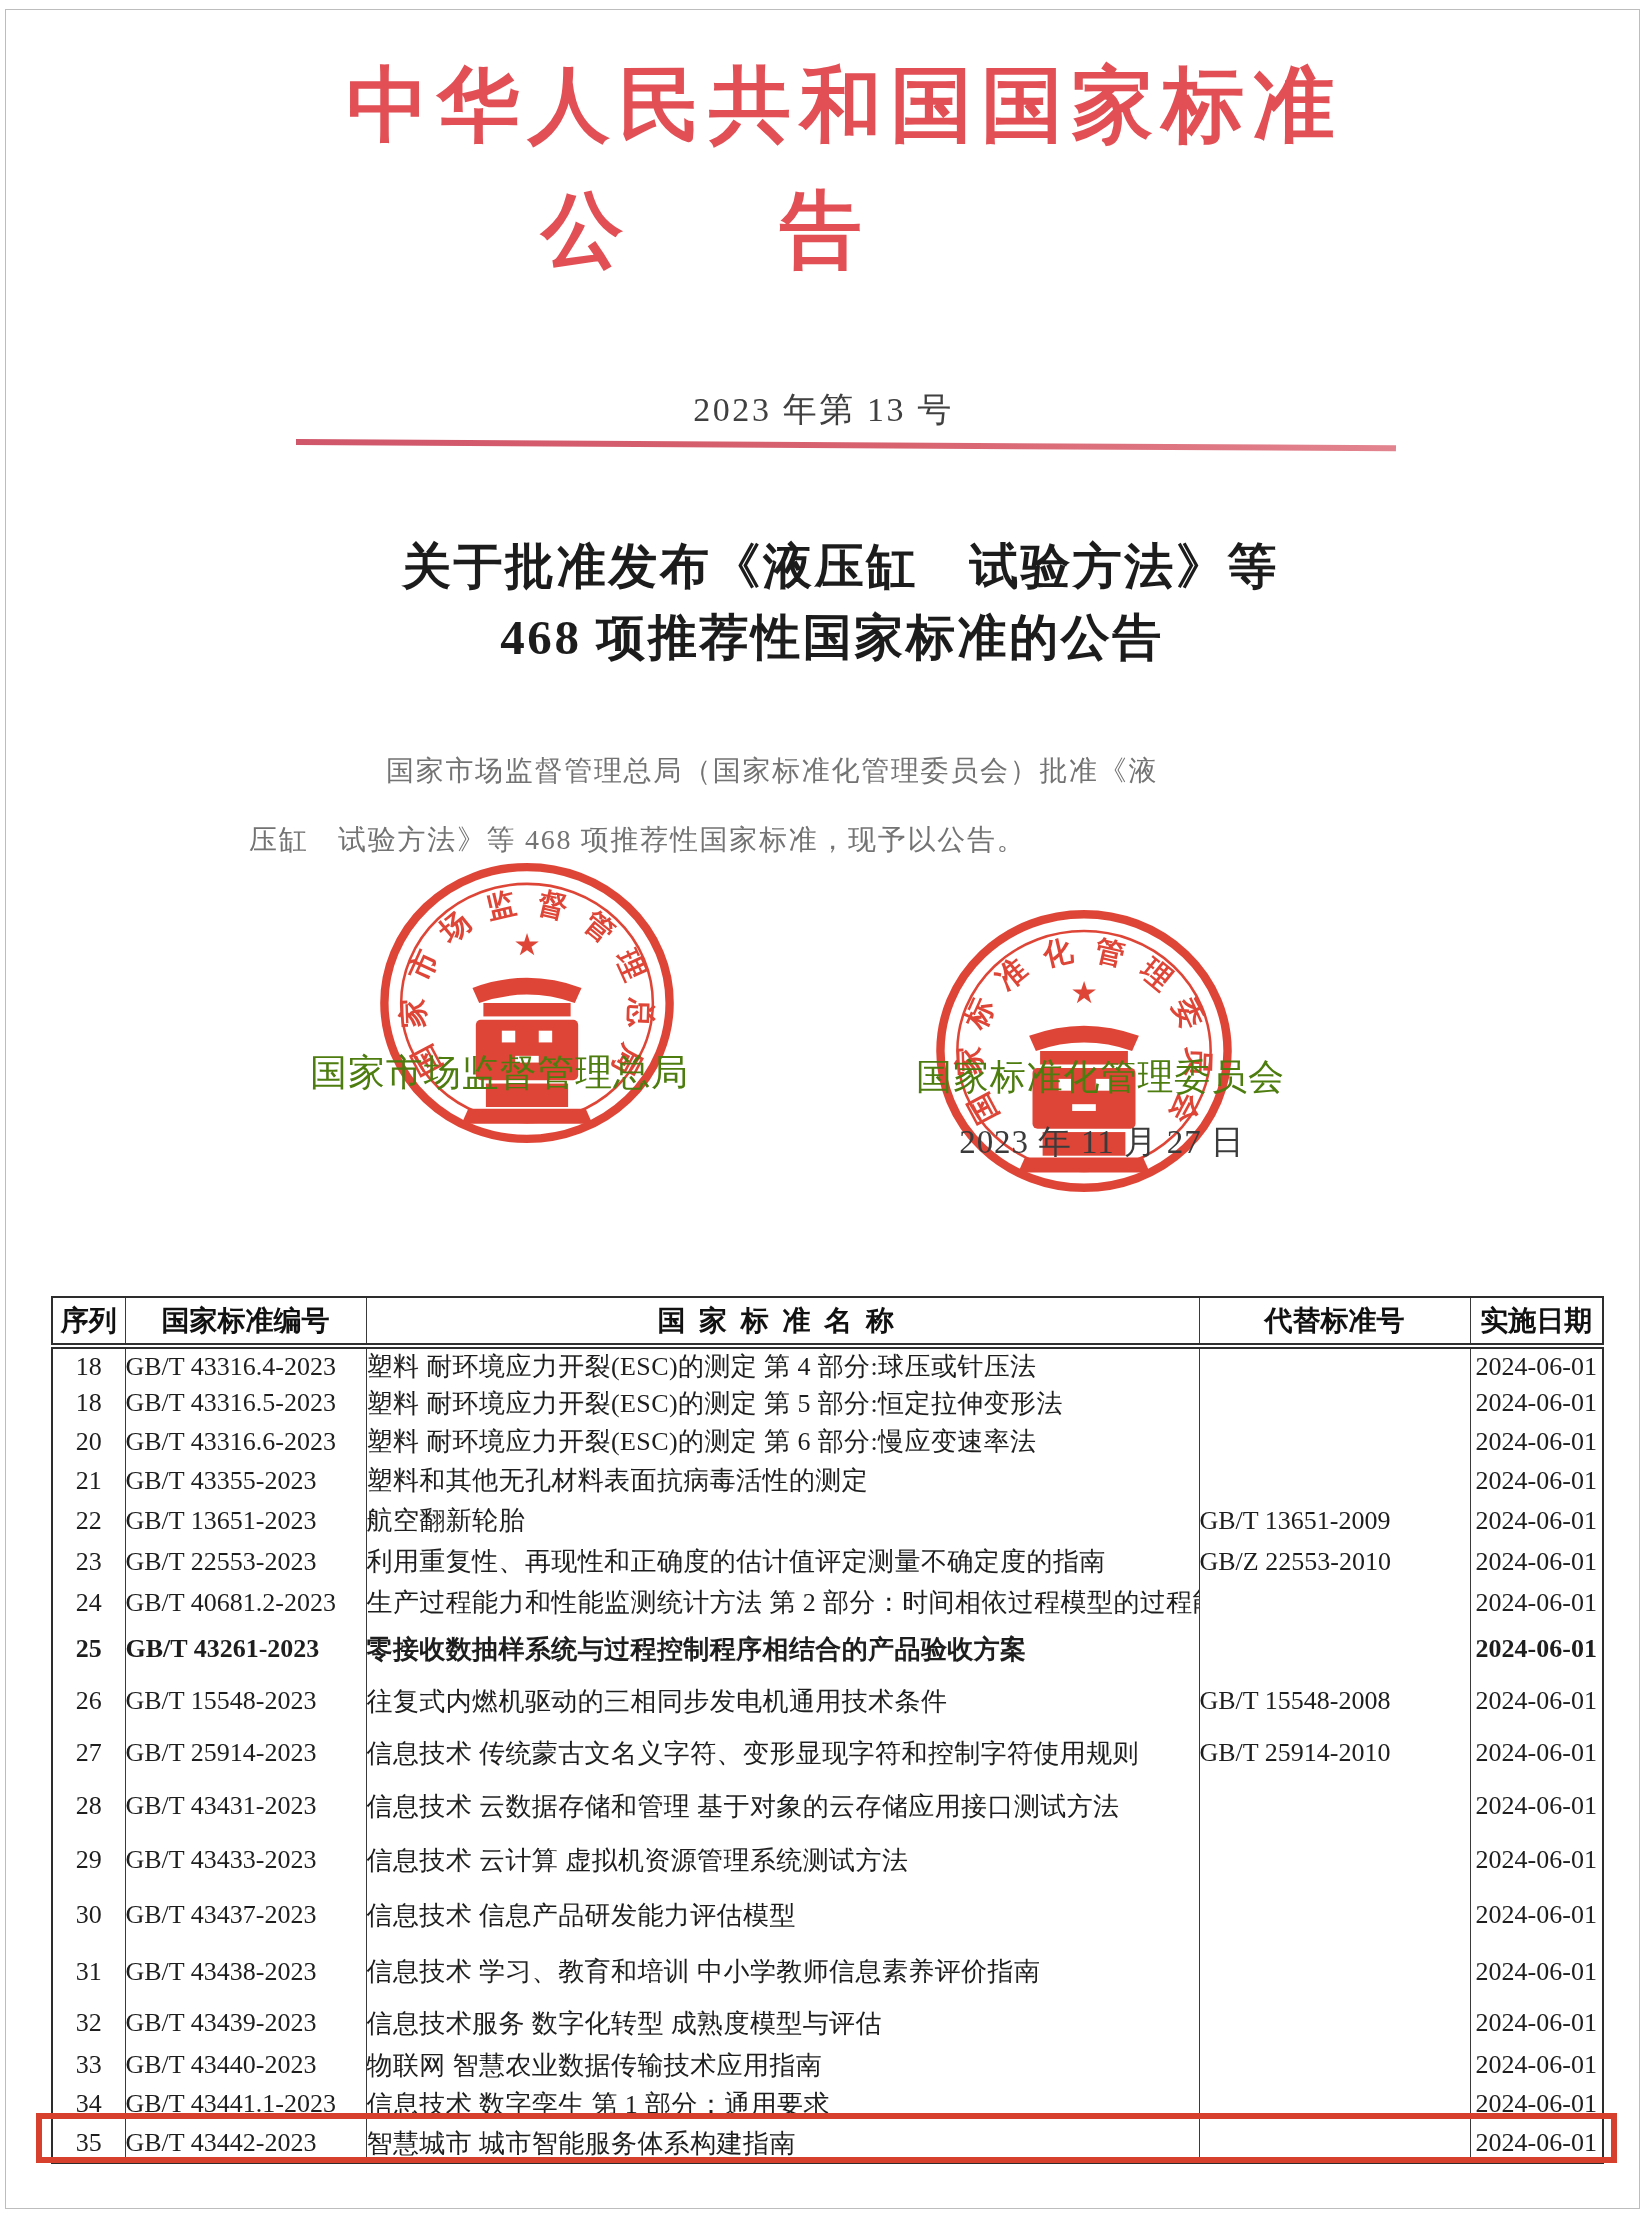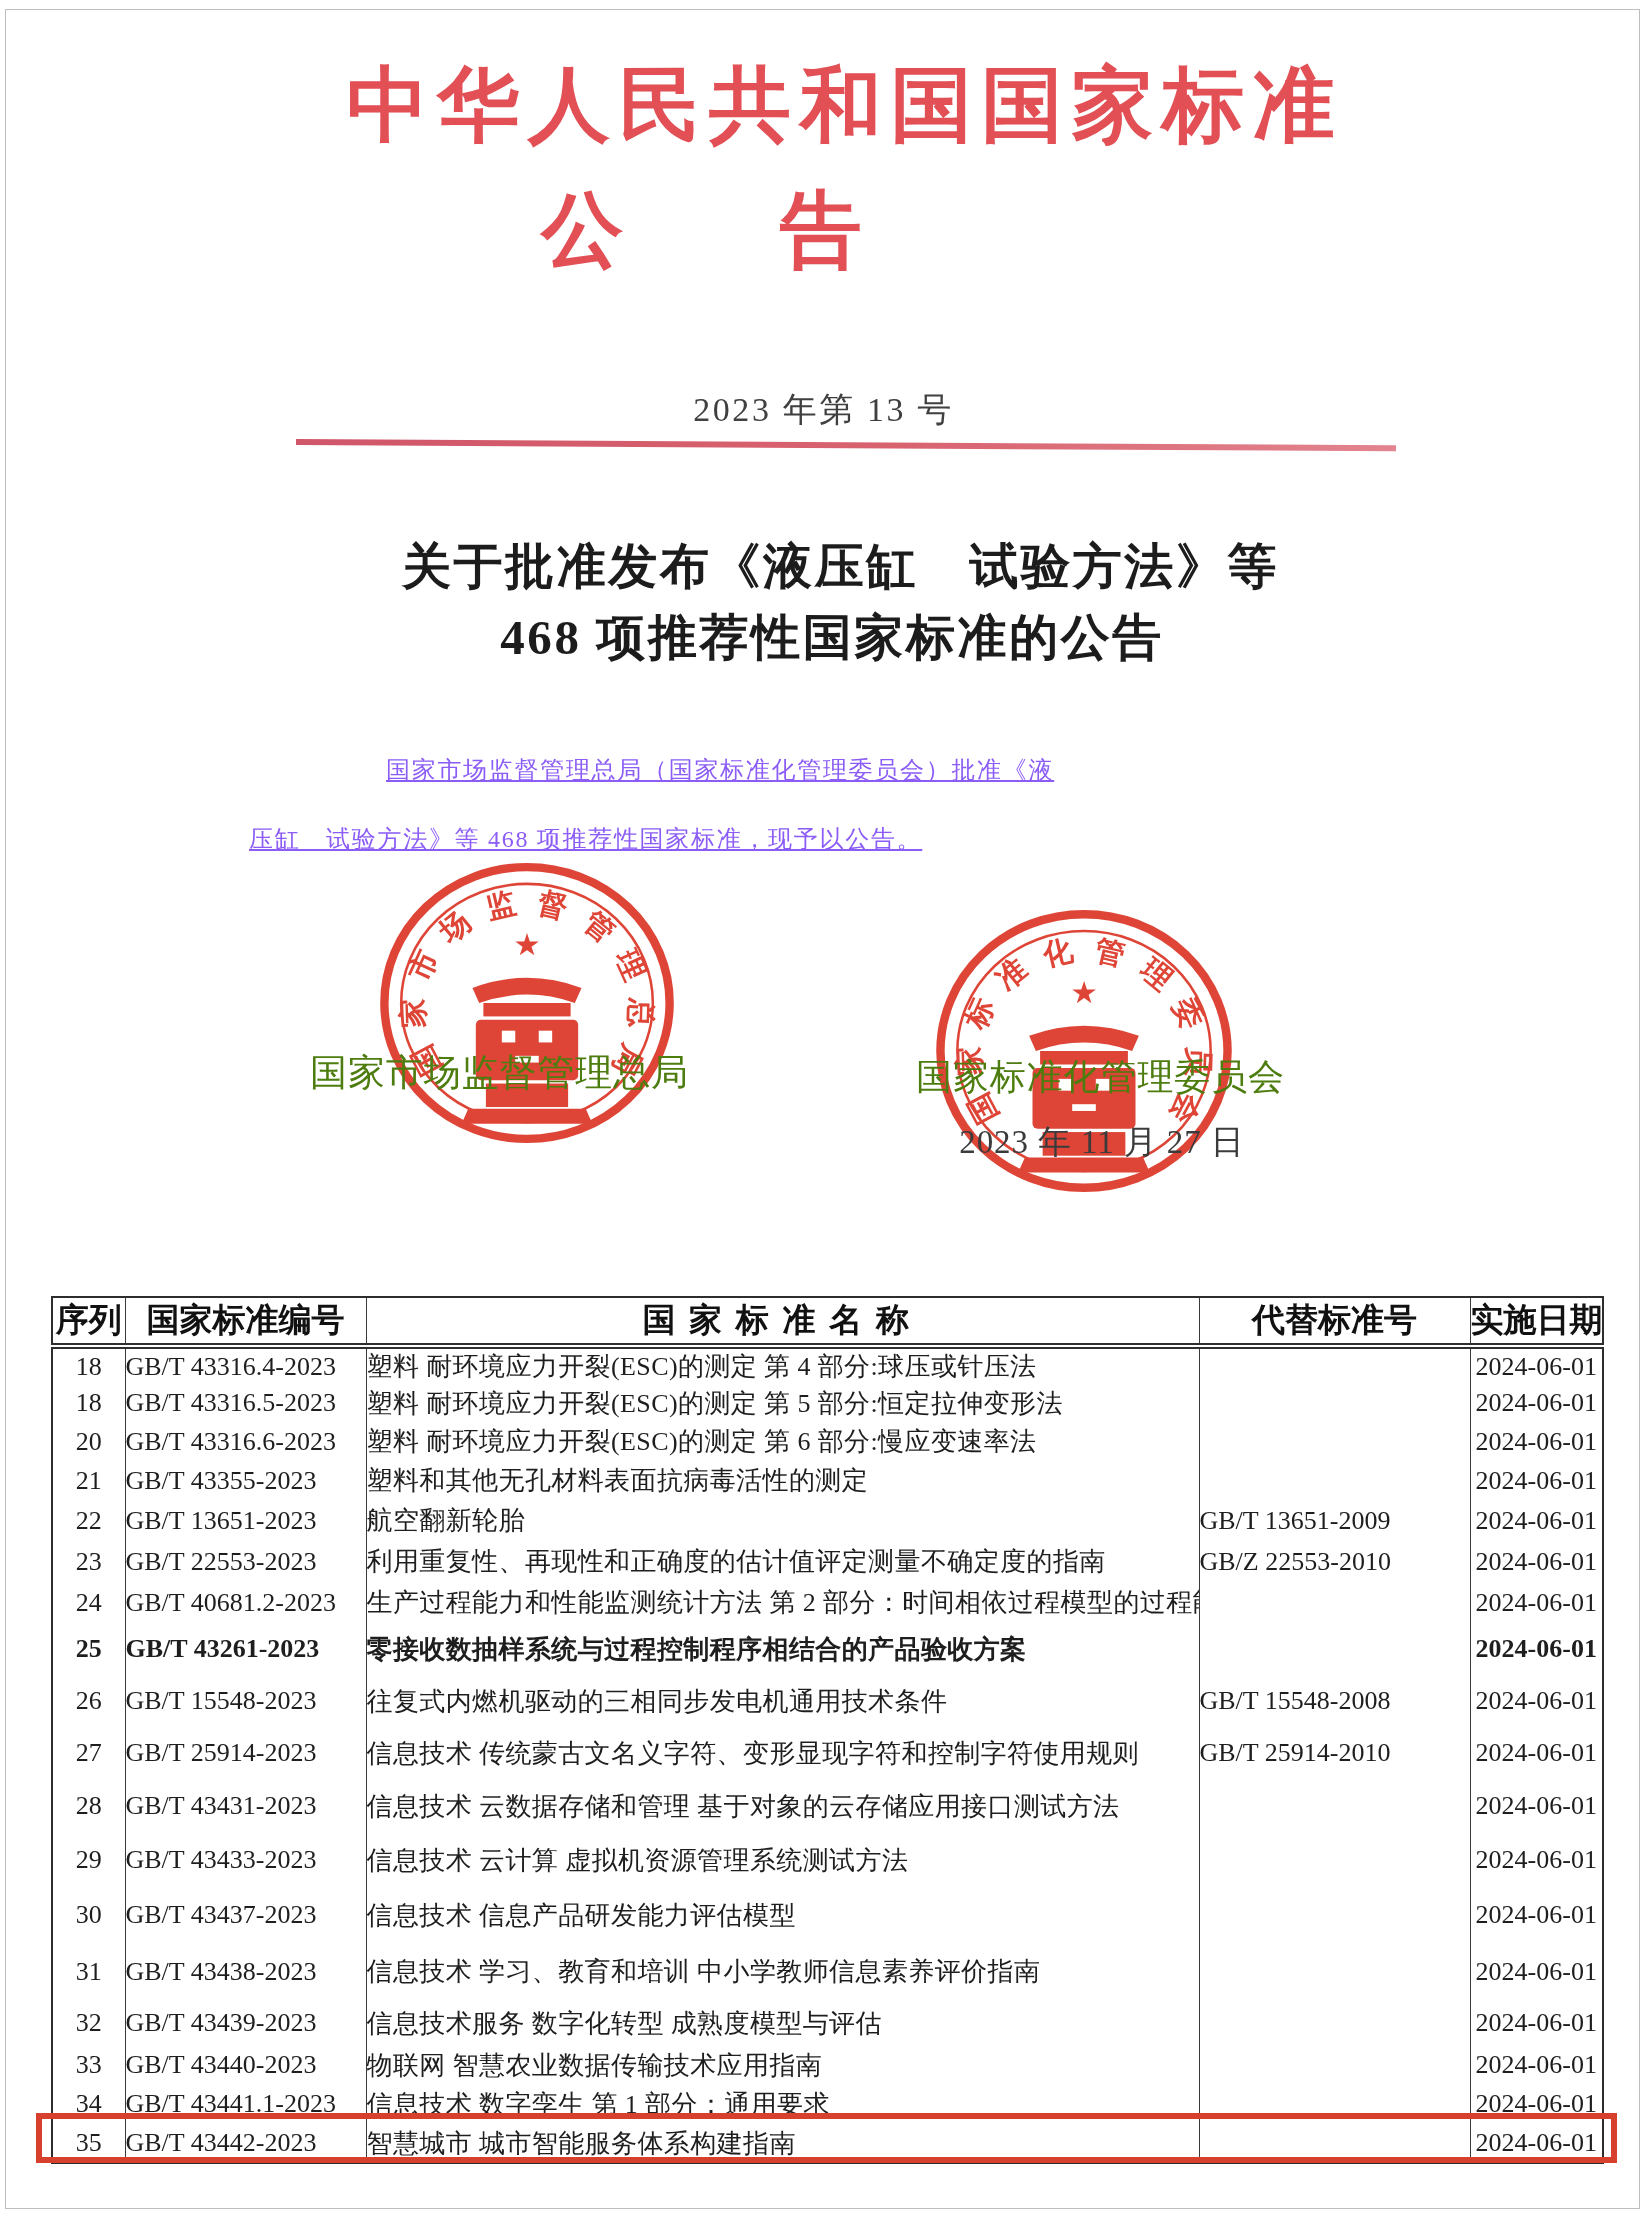--- a/index.html
+++ b/index.html
@@ -24,21 +24,21 @@
     transform:rotate(0.33deg);transform-origin:left center;}
 
   
   .heading1{position:absolute;top:539px;left:0;width:100%;text-align:center;
     font-size:49px;font-weight:bold;color:#1c1c1c;letter-spacing:2.6px;line-height:1.15;
     transform:translateX(17px);}
   .heading2{position:absolute;top:610px;left:0;width:100%;text-align:center;
     font-size:49px;font-weight:bold;color:#1c1c1c;letter-spacing:2.6px;line-height:1.15;
     transform:translateX(8.6px);}
   .body-text{position:absolute;top:736px;left:249px;width:1167px;
-    font-size:24px;line-height:69px;color:#8b5cf6;letter-spacing:1.7px;text-decoration:underline;}
+    font-size:28px;line-height:69px;color:#737373;letter-spacing:1.7px;}
   .body-text .indent{padding-left:137px;display:block;}
   .body-text .second{display:block;}
 
   
   .seal{position:absolute;opacity:0.93;}
   .seal svg{width:100%;height:100%;display:block;}
   .seal-ring{fill:none;stroke:#dc3828;}
   .seal-arc{font-size:35px;font-weight:bold;fill:#dc3828;text-anchor:middle;
     font-family:"Liberation Serif","DejaVu Serif",serif;}
   .seal-emblem{fill:#dc3828;}
@@ -53,21 +53,21 @@
     letter-spacing:0.9px;color:#3b3b3b;}
 
   
   .table-wrap{position:absolute;left:51px;top:1296px;width:1551px;}
   table.standards{border-collapse:collapse;table-layout:fixed;width:100%;
     border:2.6px solid #2d2d2d;}
   table.standards th,table.standards td{
     border-left:1.7px solid #3a3a3a;padding:0;vertical-align:middle;
     overflow:hidden;white-space:nowrap;}
   table.standards th:first-child,table.standards td:first-child{border-left:none;}
-  table.standards thead th{height:45px;font-size:33px;font-weight:bold;color:#111;
+  table.standards thead th{height:45px;font-size:28px;font-weight:bold;color:#111;
     text-align:center;border-bottom:6px double #2e2e2e;}
   th.name-hd{letter-spacing:13.7px;}
   table.standards td{font-size:26px;color:#1e1e1e;}
   td.c0{text-align:center;}
   td.c1{padding-left:15.4px;}
   td.c2{padding-left:12px;letter-spacing:0.4px;}
   td.c3{padding-left:10.3px;}
   td.c4{text-align:center;}
 
   .highlight-box{position:absolute;left:36px;top:2113px;width:1581px;height:50px;

